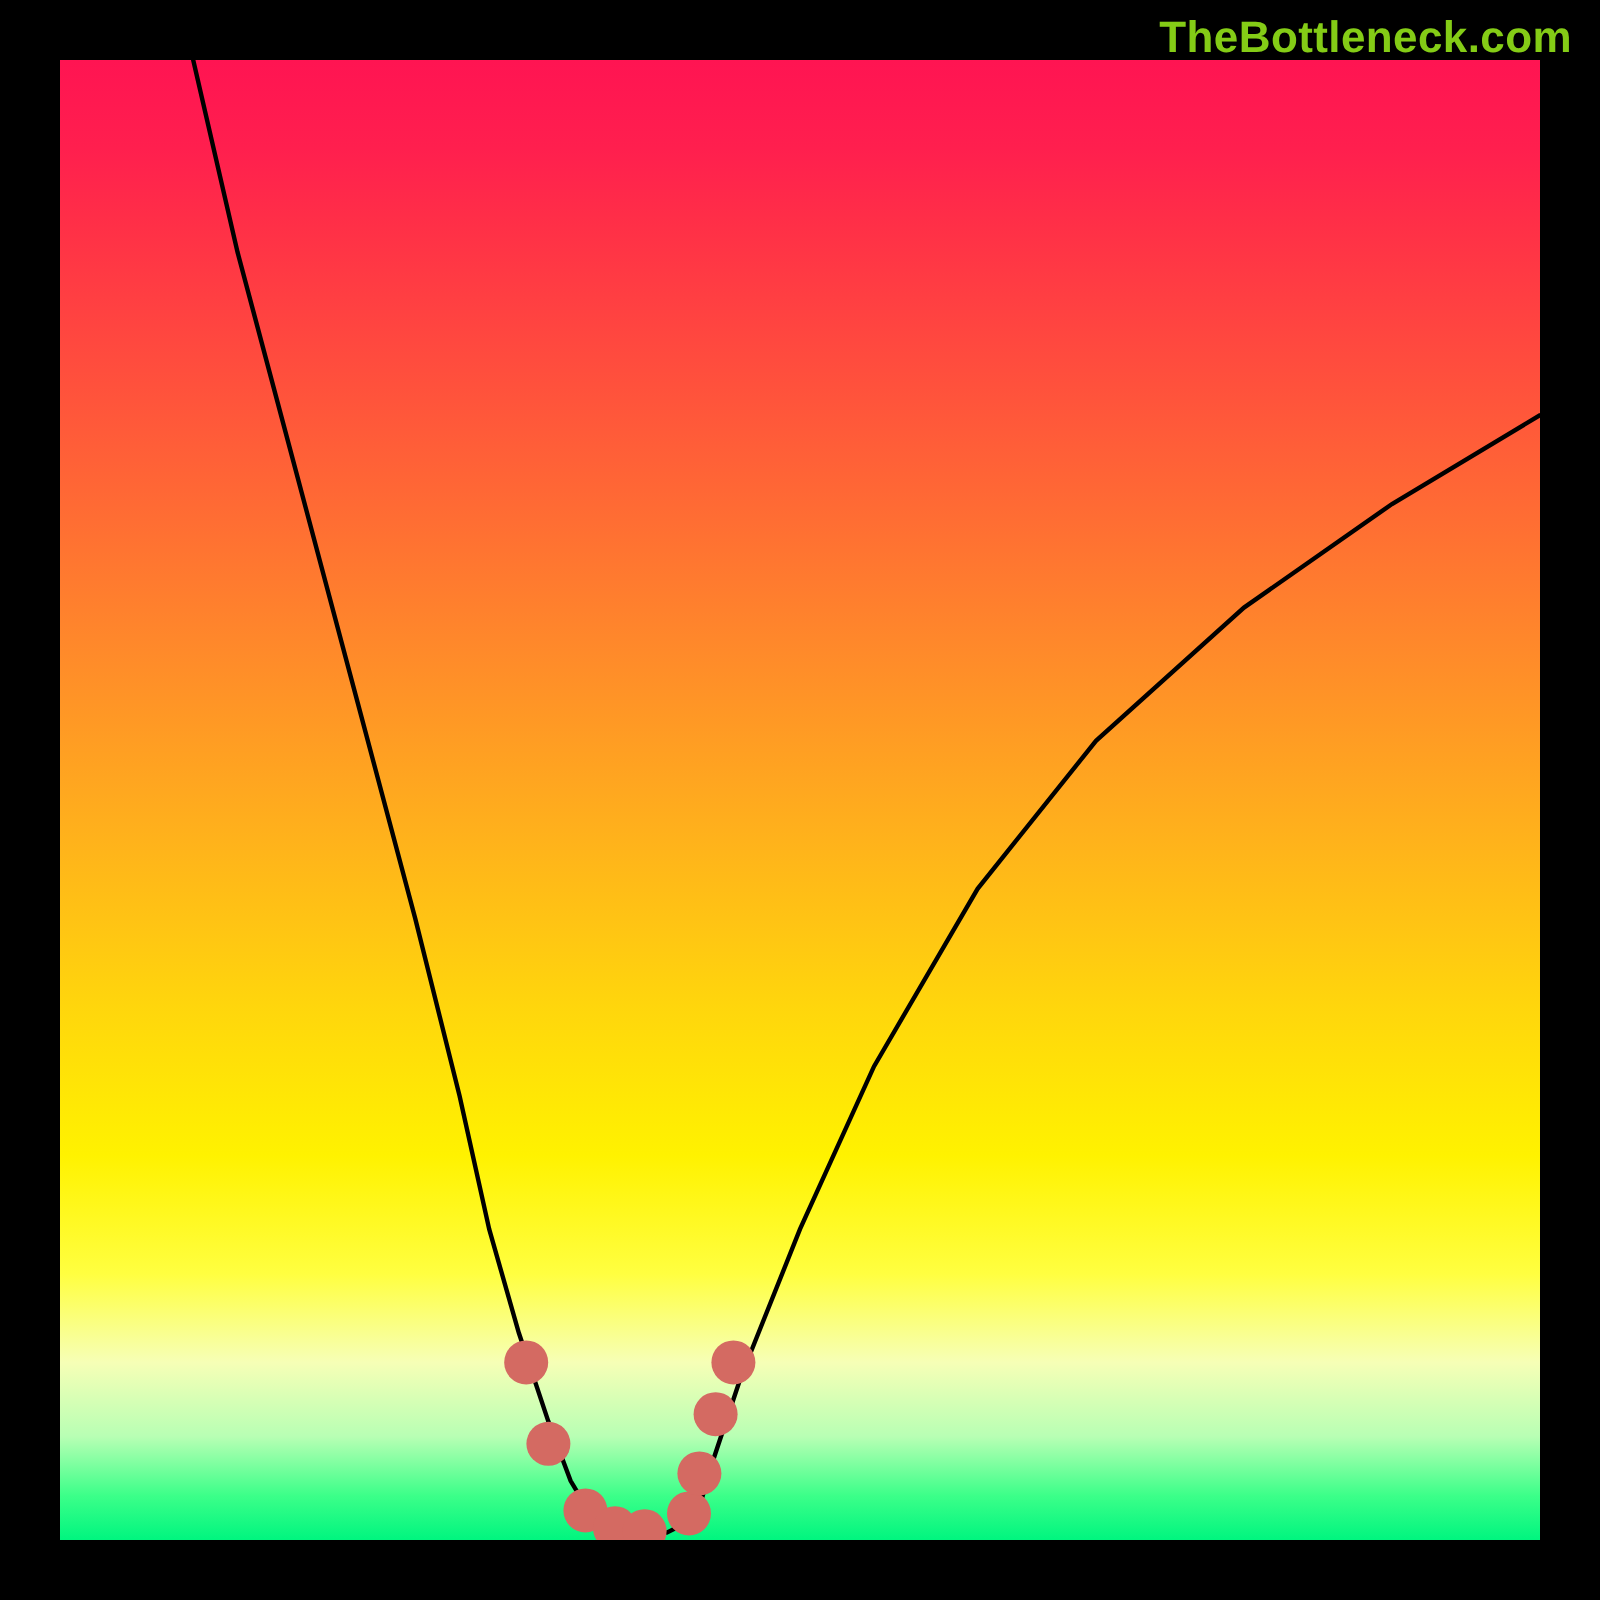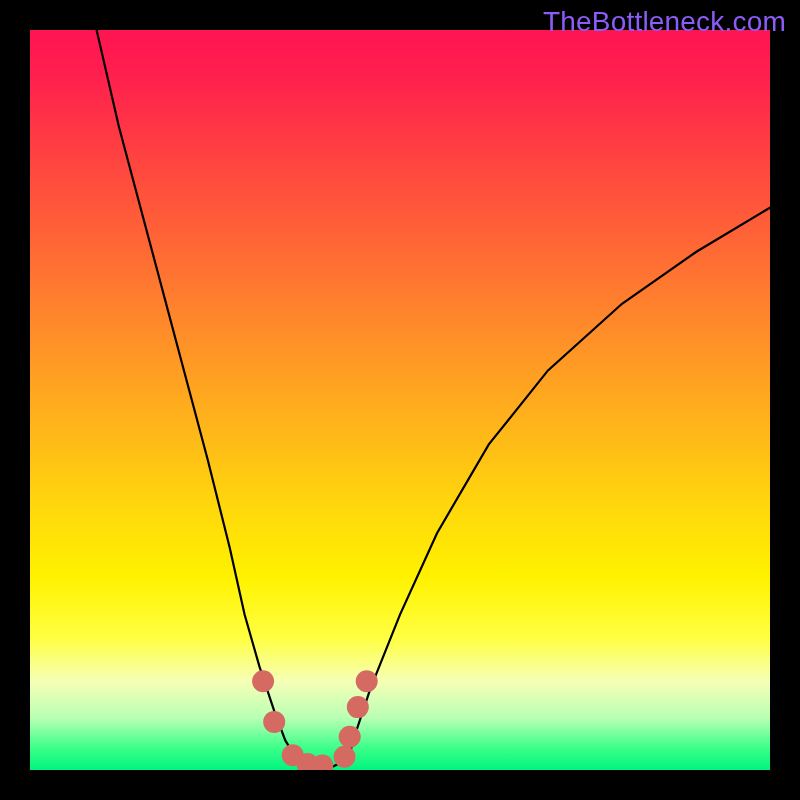--- a/index.html
+++ b/index.html
@@ -14,23 +14,23 @@
   .frame {
     position: absolute;
     left: 0; top: 0;
     width: 800px; height: 800px;
     background: #000;
   }
   .watermark {
     position: absolute;
     top: 6px;
     right: 14px;
-    color: #8b5cf6;
-    font-size: 28px;
-    font-weight: 400;
+    color: #84cc16;
+    font-size: 22px;
+    font-weight: 700;
     letter-spacing: 0.2px;
     z-index: 50;
   }
   .plot {
     position: absolute;
     left: 30px;
     top: 30px;
     width: 740px;
     height: 740px;
     overflow: hidden;

